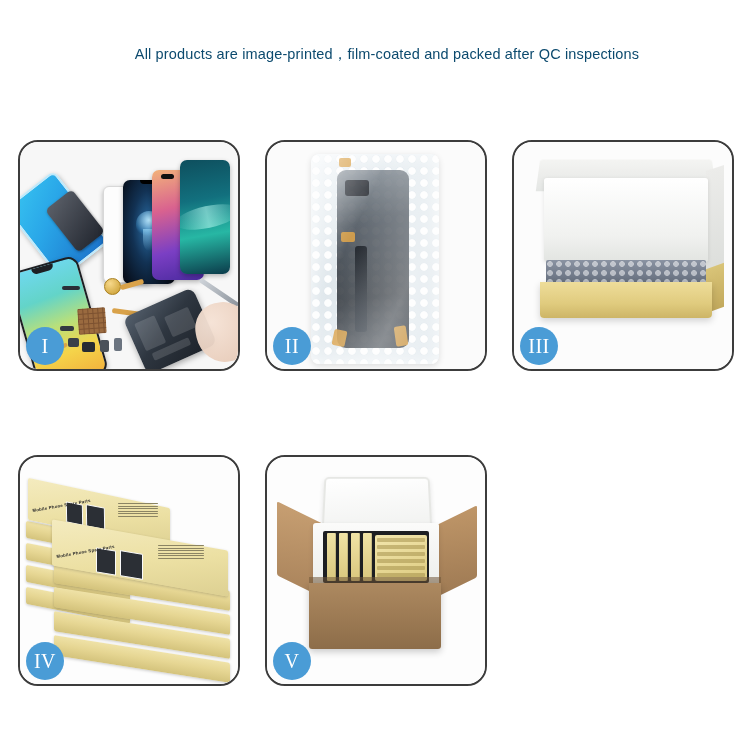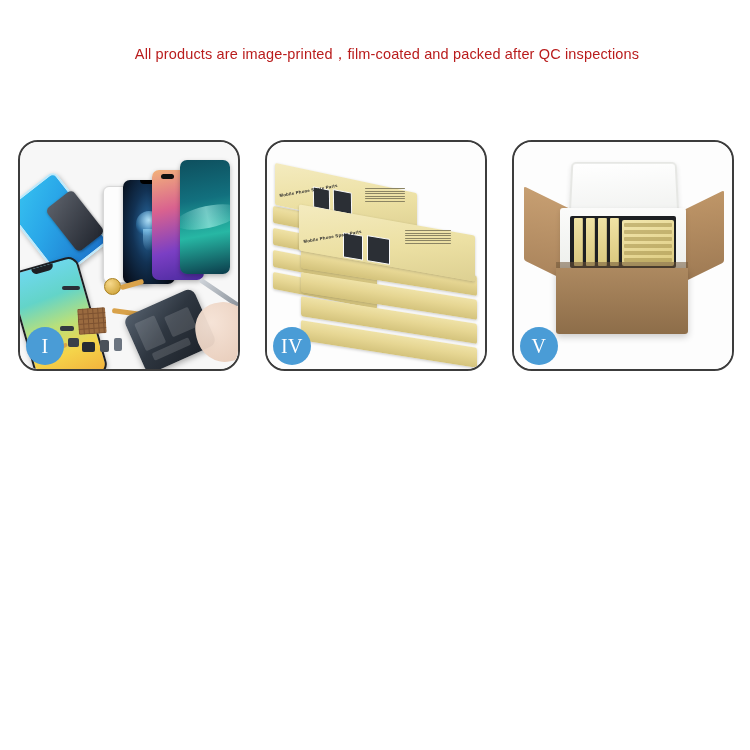--- a/index.html
+++ b/index.html
@@ -28,21 +28,21 @@
     letter-spacing: 1.6px;
     color: #1a1a1a;
     line-height: 1.12;
     white-space: nowrap;
   }
   .subtitle {
     margin-top: 9px;
     font-family: "Liberation Sans", sans-serif;
     font-size: 14.5px;
     font-weight: 400;
-    color: #b91c1c;
+    color: #0c4a6e;
     letter-spacing: 0.15px;
     white-space: nowrap;
     margin-left: 24px;
   }
 
   
   .grid {
     position: absolute;
     top: 140px;
     left: 18px;
@@ -387,21 +387,50 @@
         <div class="blk" style="left:8px;top:10px;width:22px;height:30px;"></div>
         <div class="blk" style="left:38px;top:16px;width:26px;height:22px;"></div>
         <div class="blk" style="left:12px;top:44px;width:40px;height:8px;"></div>
       </div>
       <div class="tweez"></div>
       <div class="hand"></div>
     </div>
     <div class="badge">I</div>
   </div>
 
-
+  <div class="panel">
+    <div class="panel-stage">
+      <div class="p2-bg"></div>
+      <div class="bubblewrap">
+        <div class="inner-part">
+          <div class="cam"></div>
+        </div>
+        <div class="ribbon"></div>
+        <div class="tape" style="left:28px;top:4px;width:12px;height:9px;"></div>
+        <div class="tape" style="left:30px;top:78px;width:14px;height:10px;"></div>
+        <div class="tape" style="left:22px;top:176px;width:13px;height:16px;transform:rotate(12deg);"></div>
+        <div class="tape" style="left:84px;top:172px;width:12px;height:20px;transform:rotate(-8deg);"></div>
+        <div class="bubble-sheen"></div>
+      </div>
+    </div>
+    <div class="badge">II</div>
+  </div>
+
+  <div class="panel">
+    <div class="panel-stage">
+      <div class="p3-bg"></div>
+      <div class="b3-lidback"></div>
+      <div class="b3-lidright"></div>
+      <div class="b3-foam"></div>
+      <div class="b3-bubbles"></div>
+      <div class="b3-side"></div>
+      <div class="b3-front"></div>
+    </div>
+    <div class="badge">III</div>
+  </div>
 
   <div class="panel">
     <div class="panel-stage">
       <div class="p4-bg"></div>
       <div class="stack">
 
         <div class="bx" style="left:0px;top:52px;width:104px;height:17px;transform:skewY(11deg);"></div>
         <div class="bx" style="left:0px;top:74px;width:104px;height:17px;transform:skewY(11deg);"></div>
         <div class="bx" style="left:0px;top:96px;width:104px;height:17px;transform:skewY(11deg);"></div>
         <div class="bx" style="left:0px;top:118px;width:104px;height:17px;transform:skewY(11deg);"></div>

